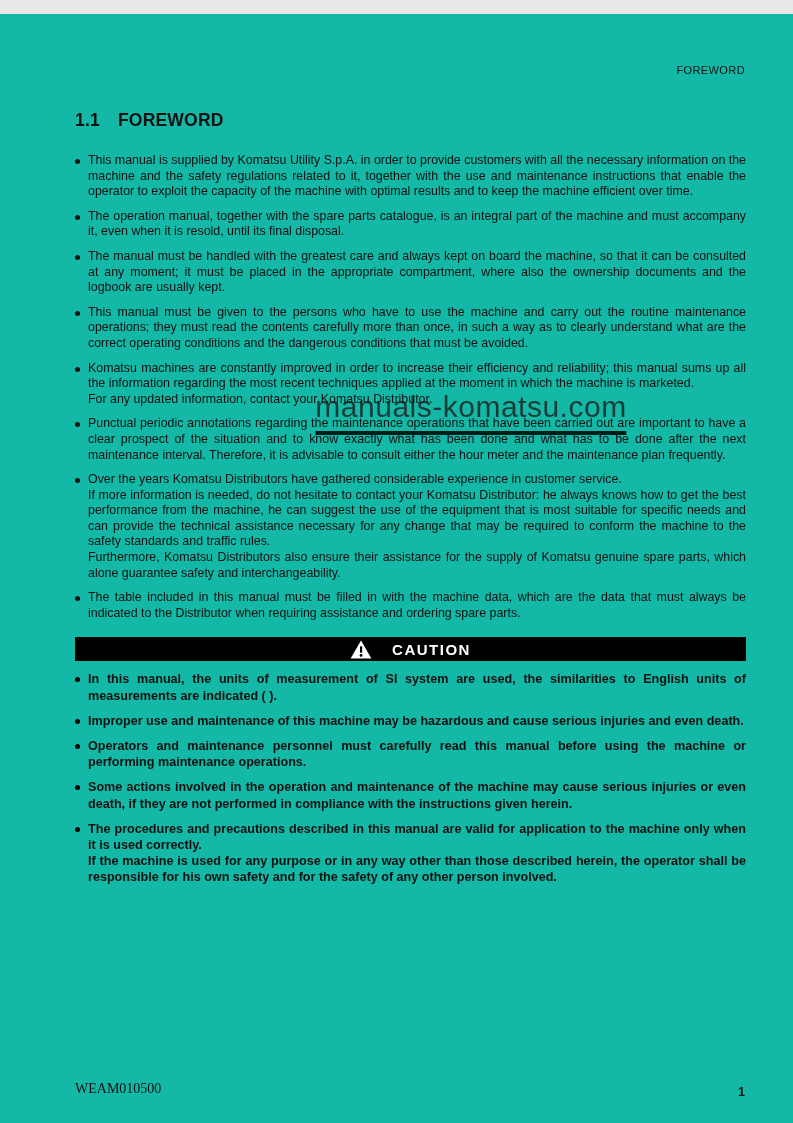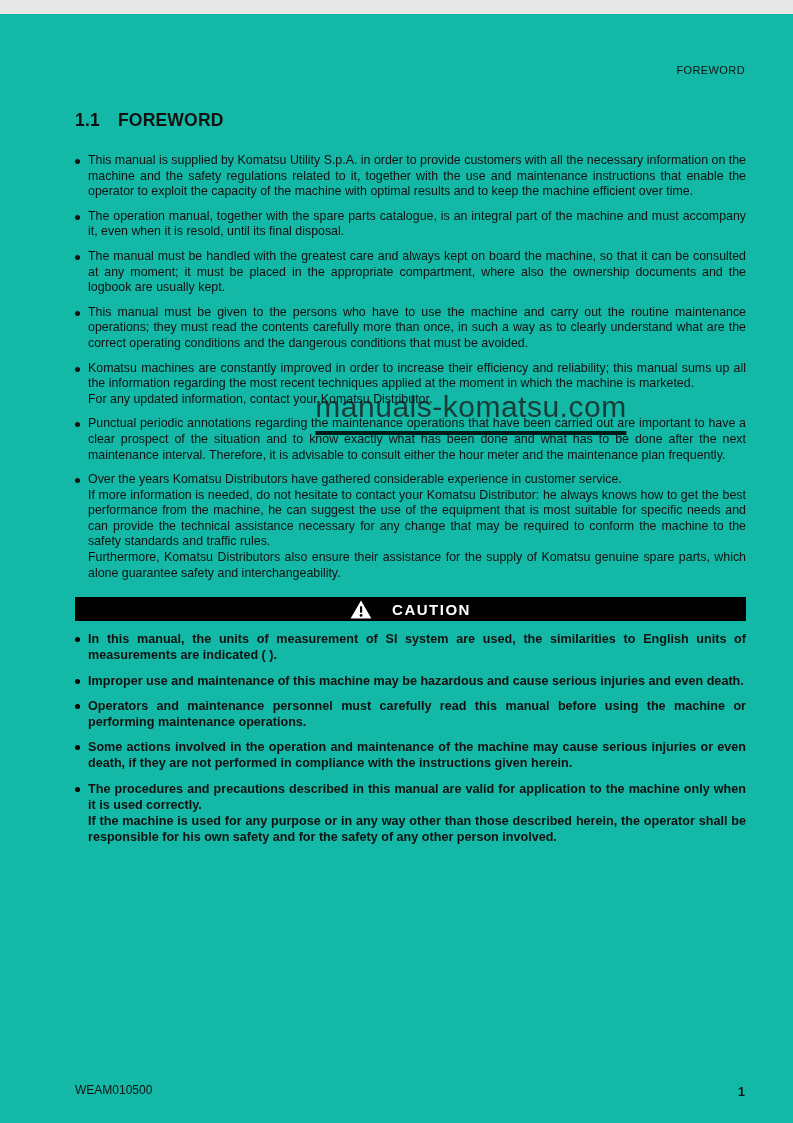--- a/index.html
+++ b/index.html
@@ -39,21 +39,21 @@
   .caution-list .btext p { font-weight:bold; font-size:12.6px; line-height:16.2px; }
   .caution-list .dot { background:#000; }
 
   .watermark {
     position:absolute; top:376px; left:471px; transform:translateX(-50%);
     font-size:30px; letter-spacing:0.5px; white-space:nowrap;
     color:rgba(25,25,25,0.78);
     border-bottom:4px solid rgba(0,0,0,0.85);
     padding-bottom:7px; z-index:5;
   }
-  .footer-left { position:absolute; left:75px; bottom:40px; font-size:12px; }
+  .footer-left { position:absolute; left:75px; bottom:40px; font-size:14px;font-family:Liberation Serif, serif; }
   .footer-right { position:absolute; right:48px; bottom:38px; font-size:12.5px; font-weight:bold; }
 </style>
 </head>
 <body>
 
 <div class="page">
 
   <div class="header-right">FOREWORD</div>
 
   <div class="content">
@@ -121,20 +121,28 @@
       <span class="marker">
           <span class="dot"></span>
         </span>
       <div class="btext">
         <p>Over the years Komatsu Distributors have gathered considerable experience in customer service.</p>
         <p>If more information is needed, do not hesitate to contact your Komatsu Distributor: he always knows how to get the best performance from the machine, he can suggest the use of the equipment that is most suitable for specific needs and can provide the technical assistance necessary for any change that may be required to conform the machine to the safety standards and traffic rules.</p>
         <p>Furthermore, Komatsu Distributors also ensure their assistance for the supply of Komatsu genuine spare parts, which alone guarantee safety and interchangeability.</p>
       </div>
     </div>
 
+    <div class="bullet">
+      <span class="marker">
+          <span class="dot"></span>
+        </span>
+      <div class="btext">
+          <p>The table included in this manual must be filled in with the machine data, which are the data that must always be indicated to the Distributor when requiring assistance and ordering spare parts.</p>
+        </div>
+    </div>
 
     <div class="caution-bar">
       <span class="warn-icon">
         <svg width="22" height="19" viewBox="0 0 24 21">
           <path d="M12 0.5 L23.5 20.5 L0.5 20.5 Z" fill="#ffffff"></path>
           <rect x="10.9" y="7" width="2.4" height="7" fill="#000000"></rect>
           <circle cx="12.1" cy="17" r="1.6" fill="#000000"></circle>
         </svg>
       </span>
       <span class="caution-label">CAUTION</span>

